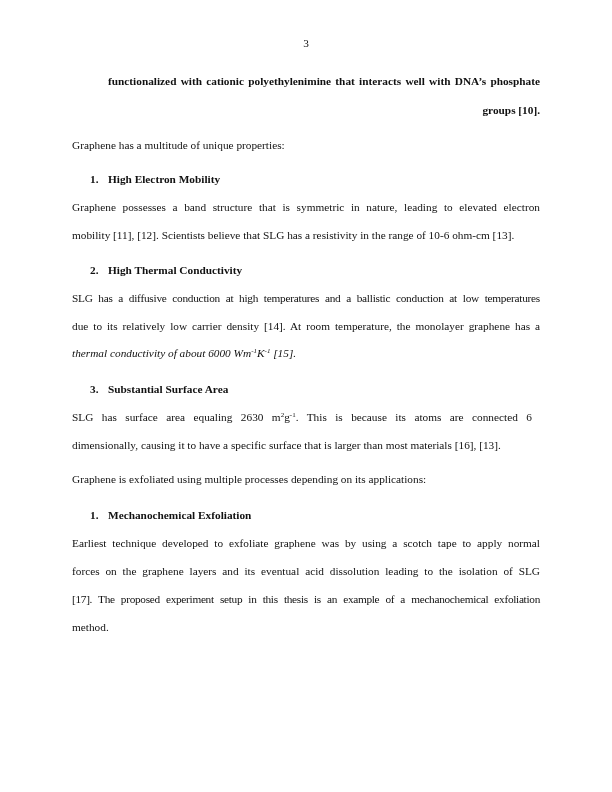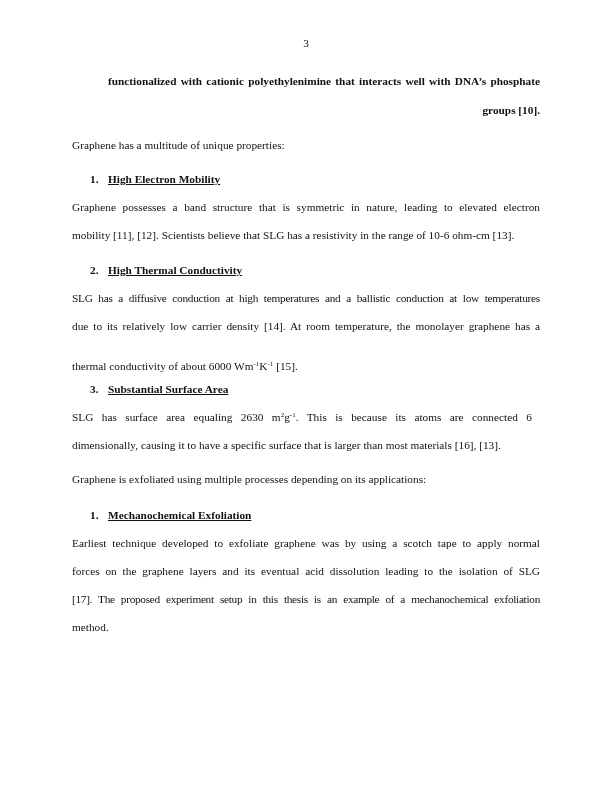--- a/index.html
+++ b/index.html
@@ -4,21 +4,21 @@
 <style>
   html, body { margin: 0; padding: 0; background: #ffffff; }
   body { width: 612px; height: 792px; position: relative; overflow: hidden;
          font-family: "Liberation Serif", "DejaVu Serif", serif; color: #111; font-size: 11.3px; }
   .line { position: absolute; white-space: nowrap; line-height: 14px; }
   .just { text-align: justify; text-align-last: justify; white-space: normal; }
   .full { left: 72px; width: 468px; }
   .ind { left: 108px; width: 432px; font-weight: bold; }
   .head { font-weight: bold; }
   .head .num { position: absolute; left: 0; }
-  .head .txt { position: absolute; left: 18px; text-decoration: underline; }
+  .head .txt { position: absolute; left: 18px; }
   sup { font-size: 7px; line-height: 0; vertical-align: 4px; }
 </style>
 </head>
 <body>
 
 <div>
 
   <div class="line" style="left:0;width:612px;text-align:center;top:36px;">3</div>
 
   <div class="line ind just" style="top:74px;">functionalized with cationic polyethylenimine that interacts well with DNA’s phosphate</div>
@@ -32,21 +32,21 @@
   </div>
   <div class="line full just" style="top:200px;">Graphene possesses a band structure that is symmetric in nature, leading to elevated electron</div>
   <div class="line full" style="top:228px;">mobility [11], [12]. Scientists believe that SLG has a resistivity in the range of 10-6 ohm-cm [13].</div>
 
   <div class="line head" style="left:90px;top:263px;width:400px;">
     <span class="num">2.</span>
     <span class="txt">High Thermal Conductivity</span>
   </div>
   <div class="line full just" style="top:291px;letter-spacing:-0.25px;">SLG has a diffusive conduction at high temperatures and a ballistic conduction at low temperatures</div>
   <div class="line full just" style="top:319px;">due to its relatively low carrier density [14]. At room temperature, the monolayer graphene has a</div>
-  <div class="line full" style="top:359px;">
+  <div class="line full" style="top:346px;font-style:italic;">
     <span>thermal conductivity of about 6000 Wm</span><sup>-1</sup><span>K</span><sup>-1</sup><span> [15].</span>
   </div>
 
   <div class="line head" style="left:90px;top:382px;width:400px;">
     <span class="num">3.</span>
     <span class="txt">Substantial Surface Area</span>
   </div>
   <div class="line full" style="top:410px;word-spacing:5.6px;">
     <span>SLG has surface area equaling 2630 m</span><sup>2</sup><span>g</span><sup>-1</sup><span>. This is because its atoms are connected 6</span>
   </div>

